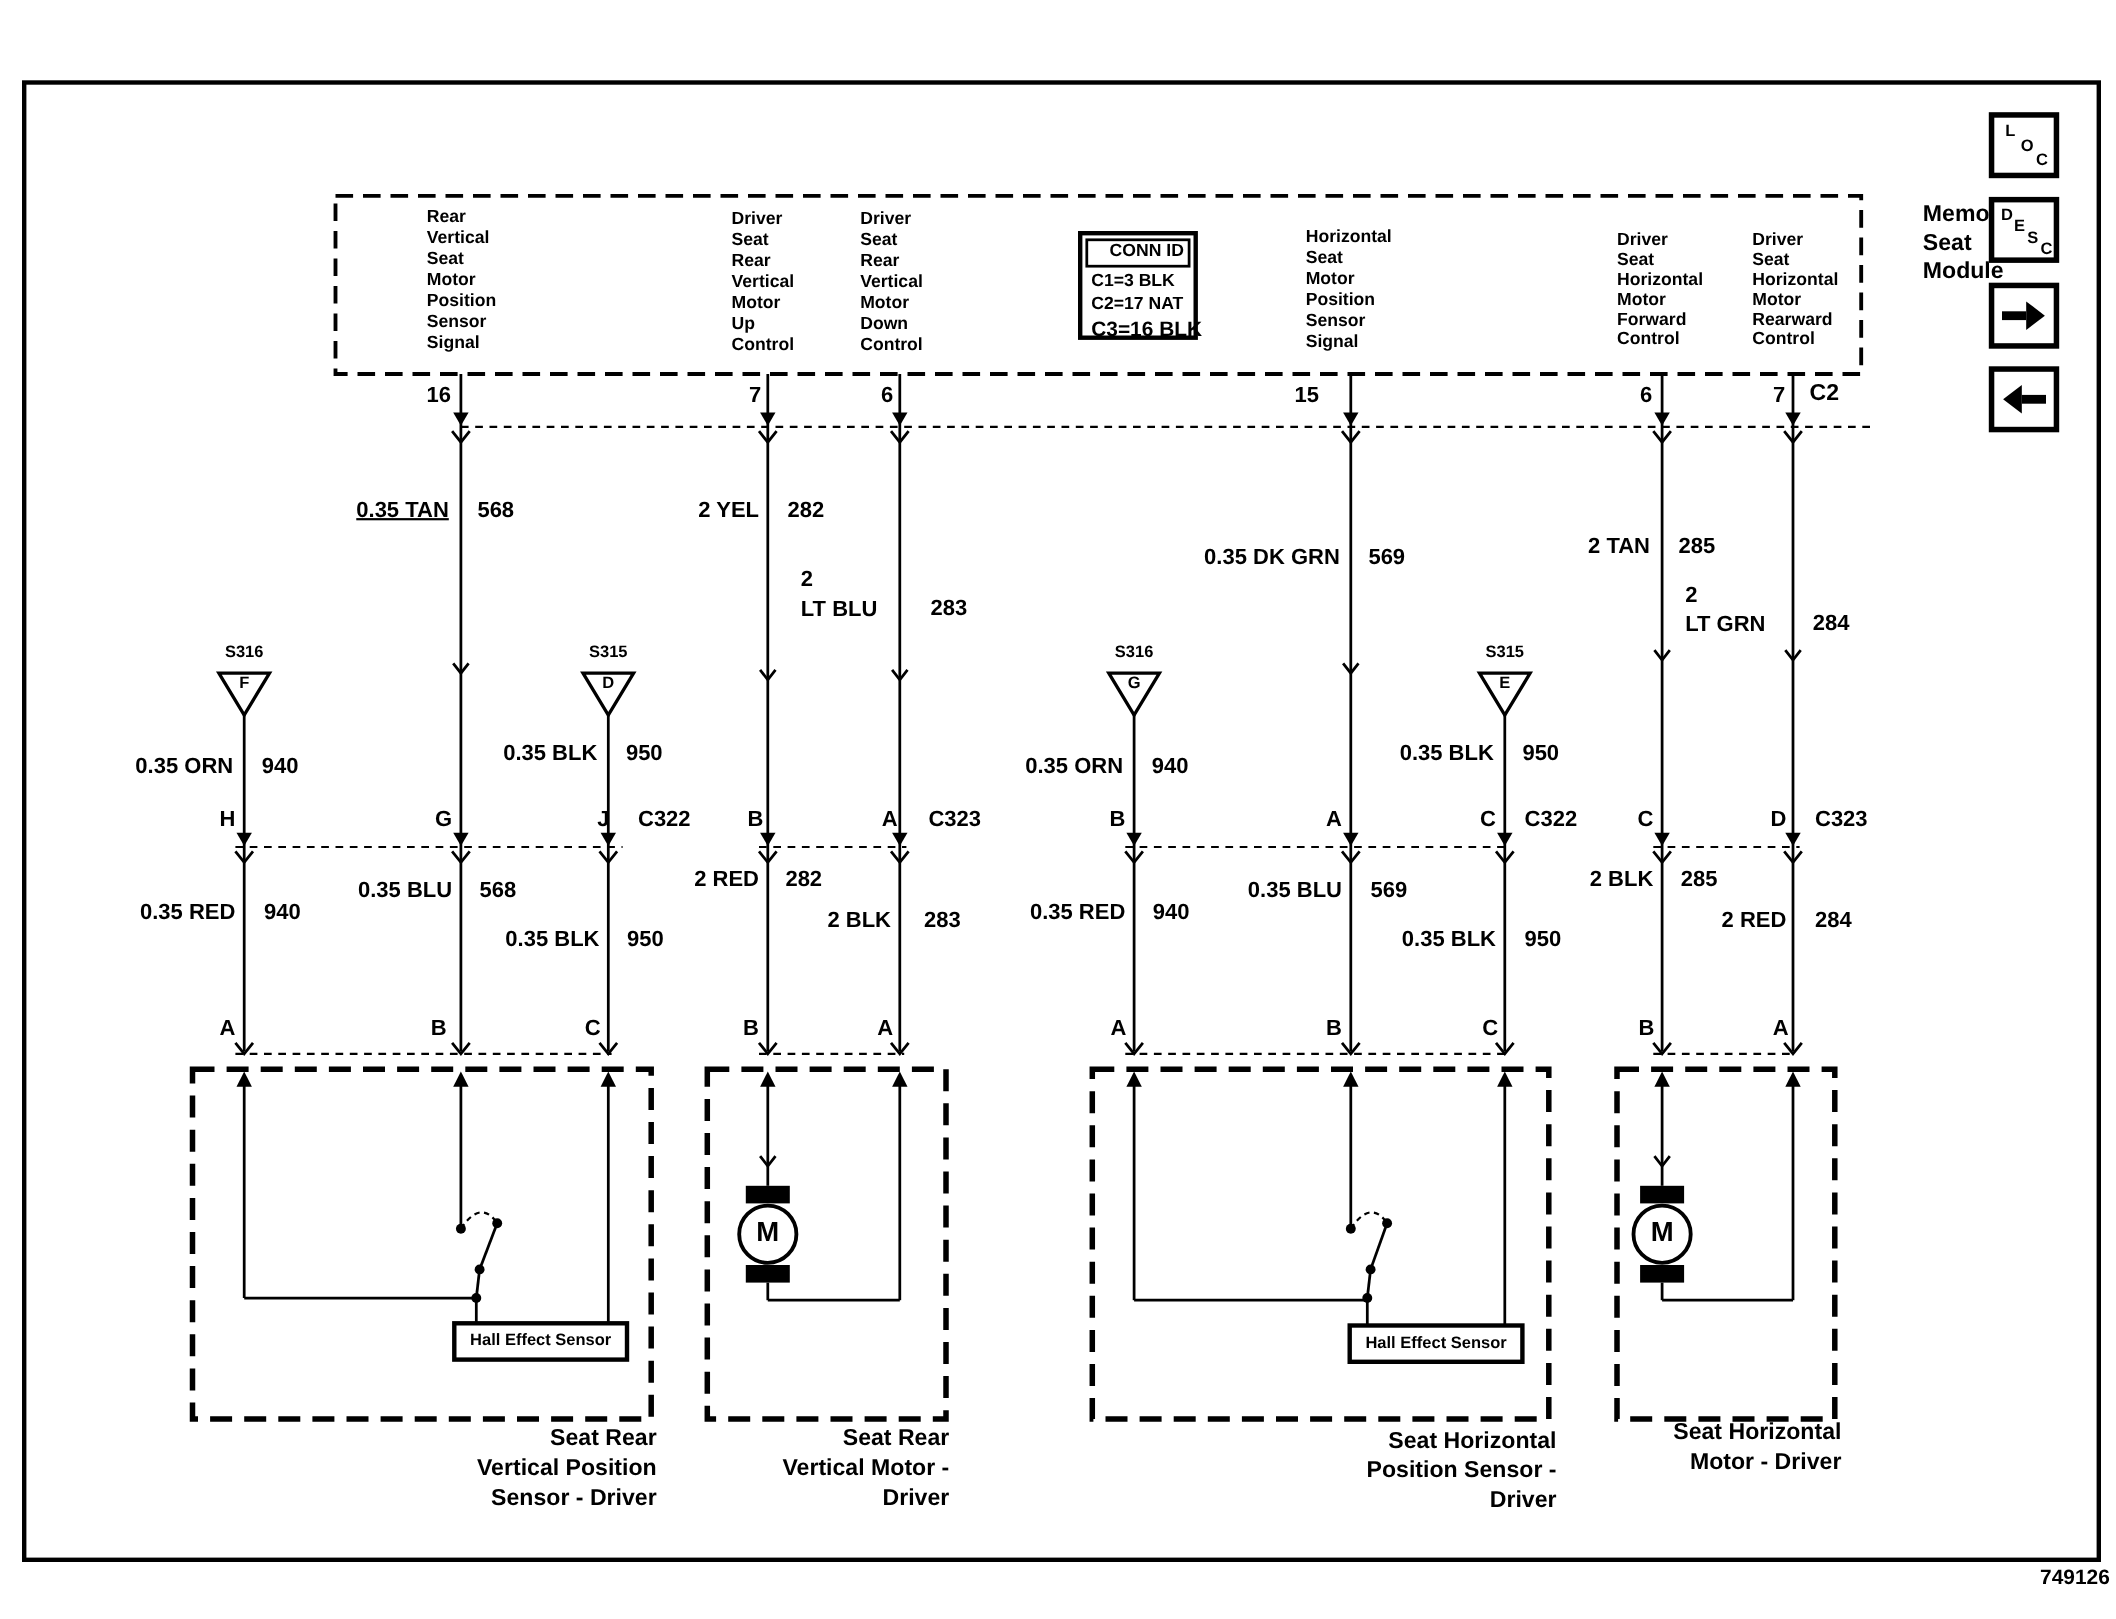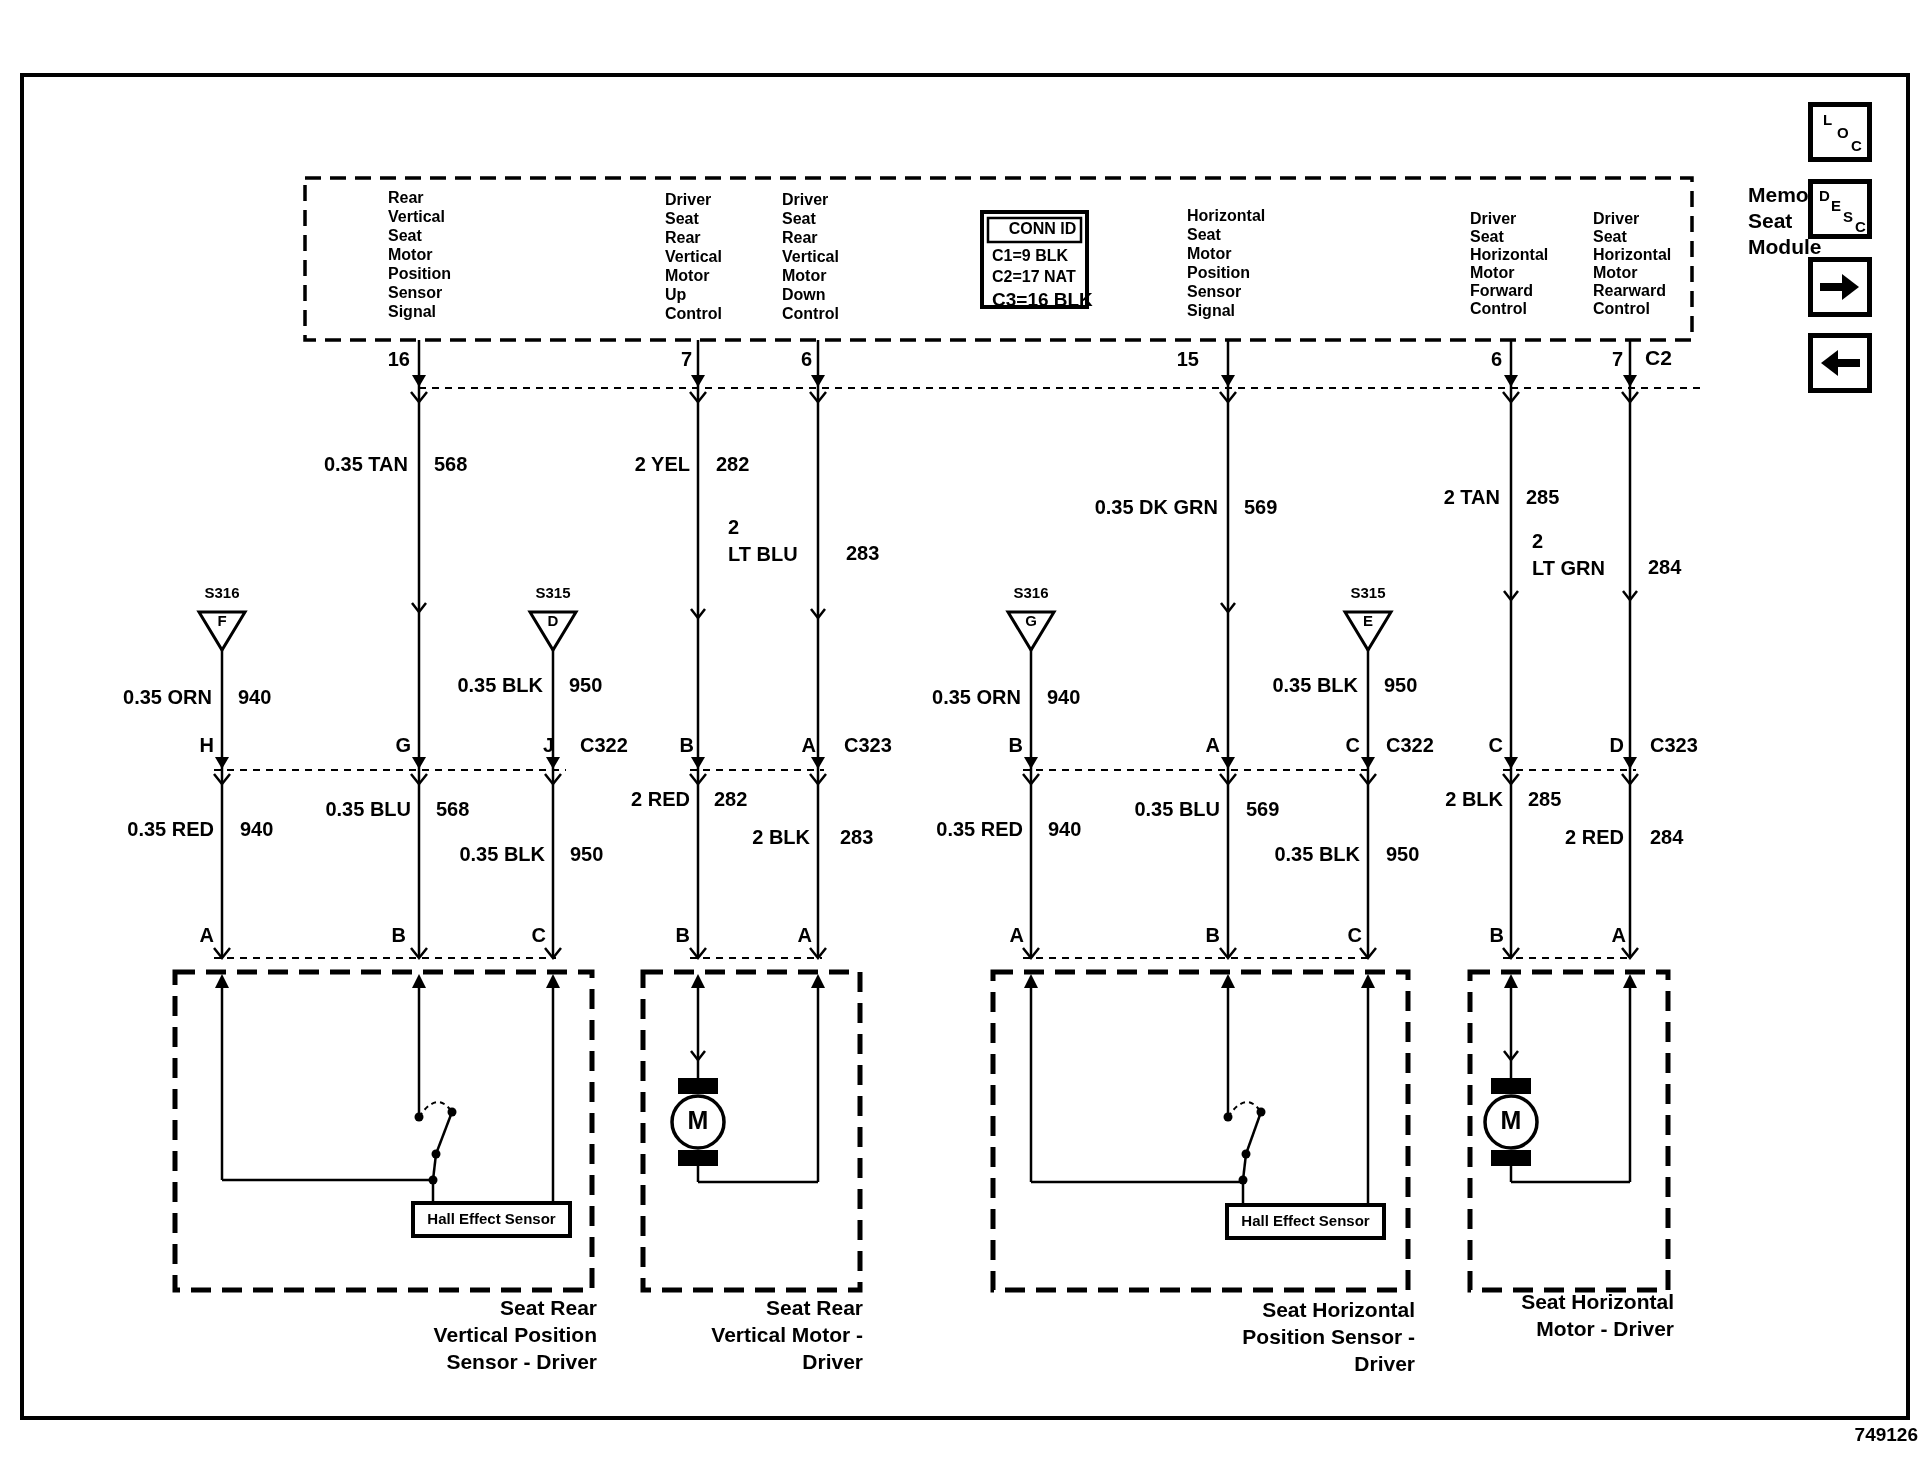--- a/index.html
+++ b/index.html
@@ -235,37 +235,37 @@
 Forward
 Control</div>
   <div class="t" style="left:1593px;top:210px;font-size:16px;line-height:18px;">Driver
 Seat
 Horizontal
 Motor
 Rearward
 Control</div>
 
   <div class="t ctr" style="left:988px;top:220px;width:109px;font-size:16px;">CONN ID</div>
-  <div class="t" style="left:992px;top:247px;font-size:16px;">C1=9 BLK</div>
+  <div class="t" style="left:992px;top:247px;font-size:16px;">C1=3 BLK</div>
   <div class="t" style="left:992px;top:268px;font-size:16px;">C2=17 NAT</div>
   <div class="t" style="left:992px;top:289px;font-size:19px;">C3=16 BLK</div>
 
   <div class="t" style="left:1700px;top:182px;font-size:21px;line-height:26px;margin-left:48px;">Memory
 Seat
 Module</div>
 
   <div class="t ra" style="right:1514px;top:348px;font-size:20px;">16</div>
   <div class="t ra" style="right:1232px;top:348px;font-size:20px;">7</div>
   <div class="t ra" style="right:1112px;top:348px;font-size:20px;">6</div>
   <div class="t ra" style="right:725px;top:348px;font-size:20px;">15</div>
   <div class="t ra" style="right:422px;top:348px;font-size:20px;">6</div>
   <div class="t ra" style="right:301px;top:348px;font-size:20px;">7</div>
   <div class="t" style="left:1645px;top:346px;font-size:21px;">C2</div>
 
-  <div class="t ra" style="right:1516px;top:453px;font-size:20px;">0.35 TAN</div>
+  <div class="t ra" style="right:1516px;top:453px;font-size:20px;text-decoration:underline;">0.35 TAN</div>
   <div class="t" style="left:434px;top:453px;font-size:20px;">568</div>
   <div class="t ra" style="right:1234px;top:453px;font-size:20px;">2 YEL</div>
   <div class="t" style="left:716px;top:453px;font-size:20px;">282</div>
   <div class="t" style="left:728px;top:514px;font-size:20px;line-height:27px;">2
 LT BLU</div>
   <div class="t" style="left:846px;top:542px;font-size:20px;">283</div>
   <div class="t ra" style="right:706px;top:496px;font-size:20px;">0.35 DK GRN</div>
   <div class="t" style="left:1244px;top:496px;font-size:20px;">569</div>
   <div class="t ra" style="right:424px;top:486px;font-size:20px;">2 TAN</div>
   <div class="t" style="left:1526px;top:486px;font-size:20px;">285</div>

